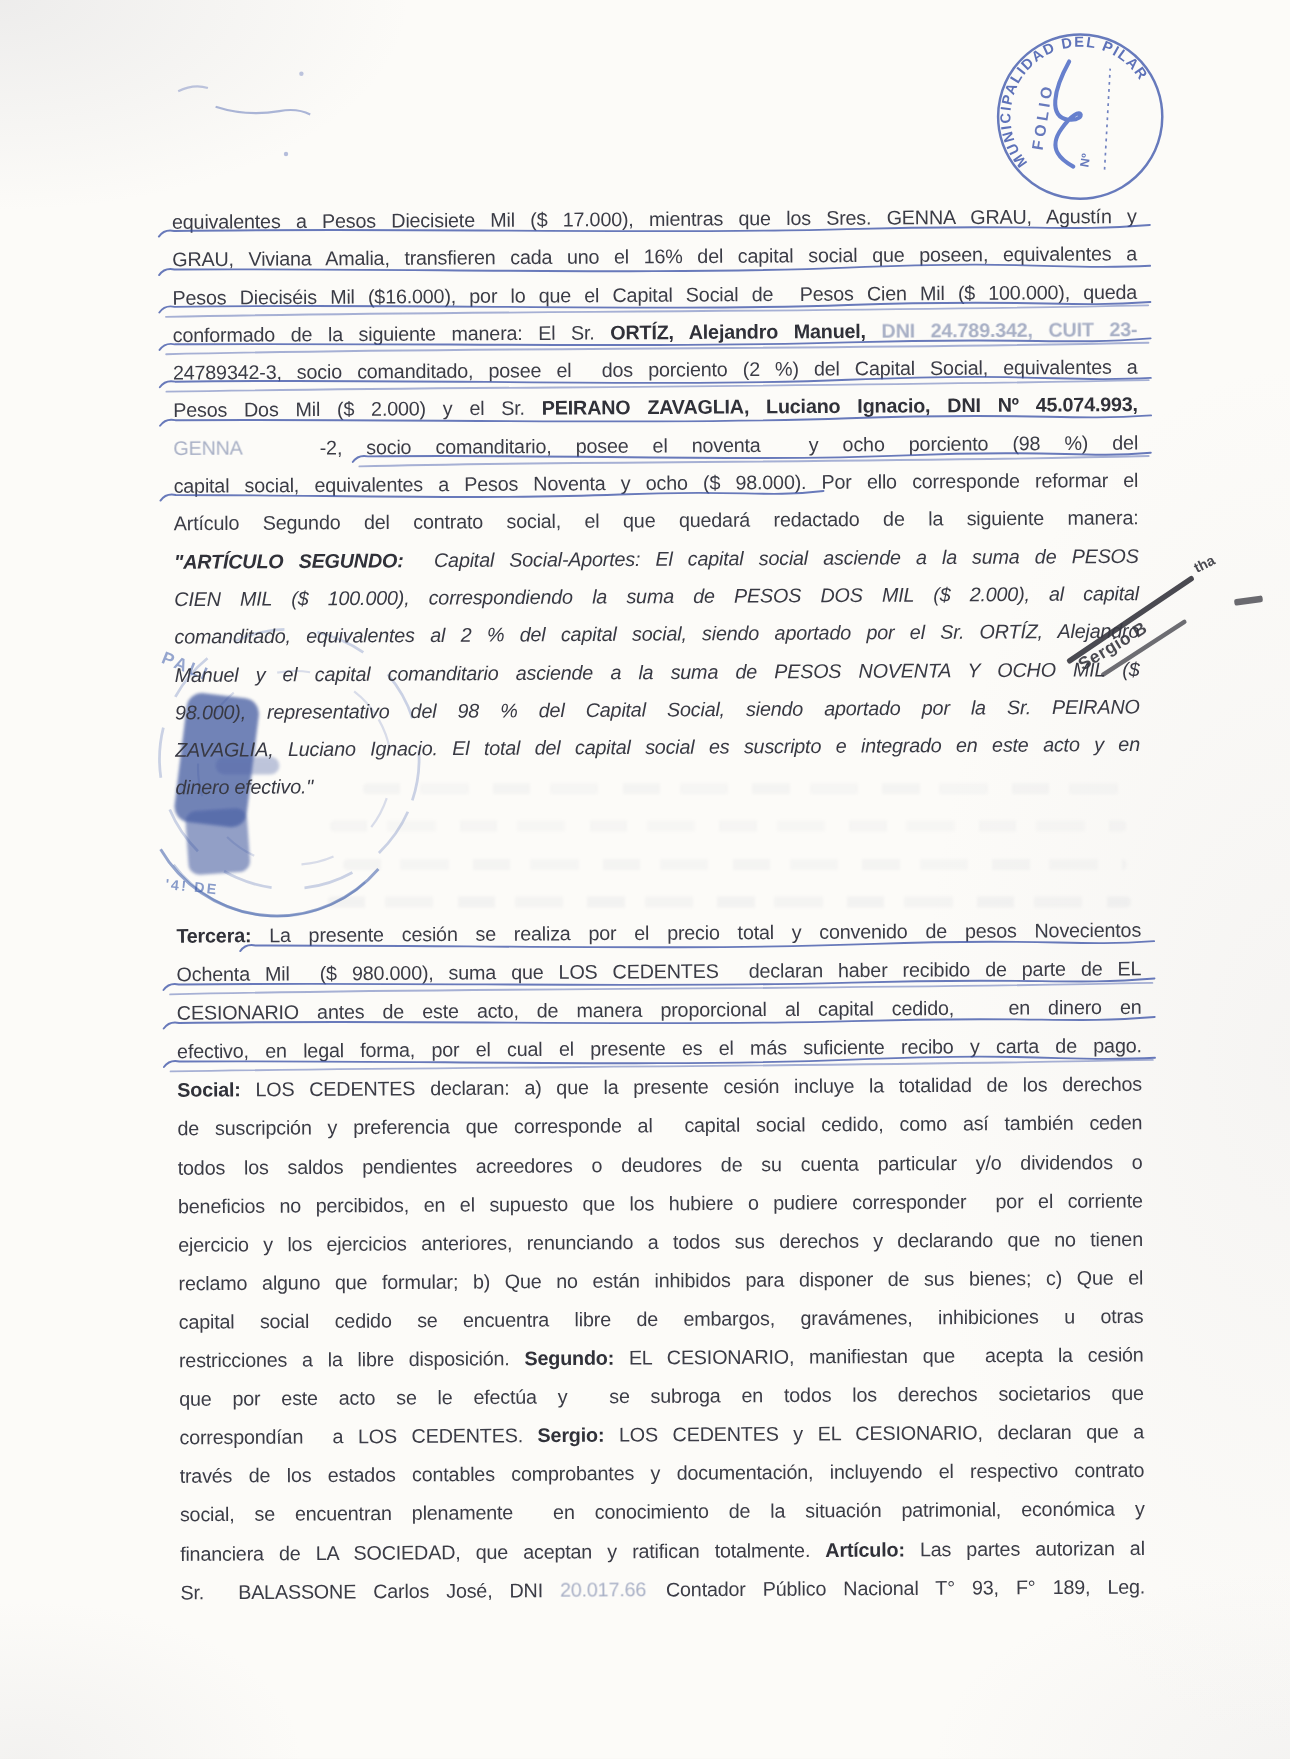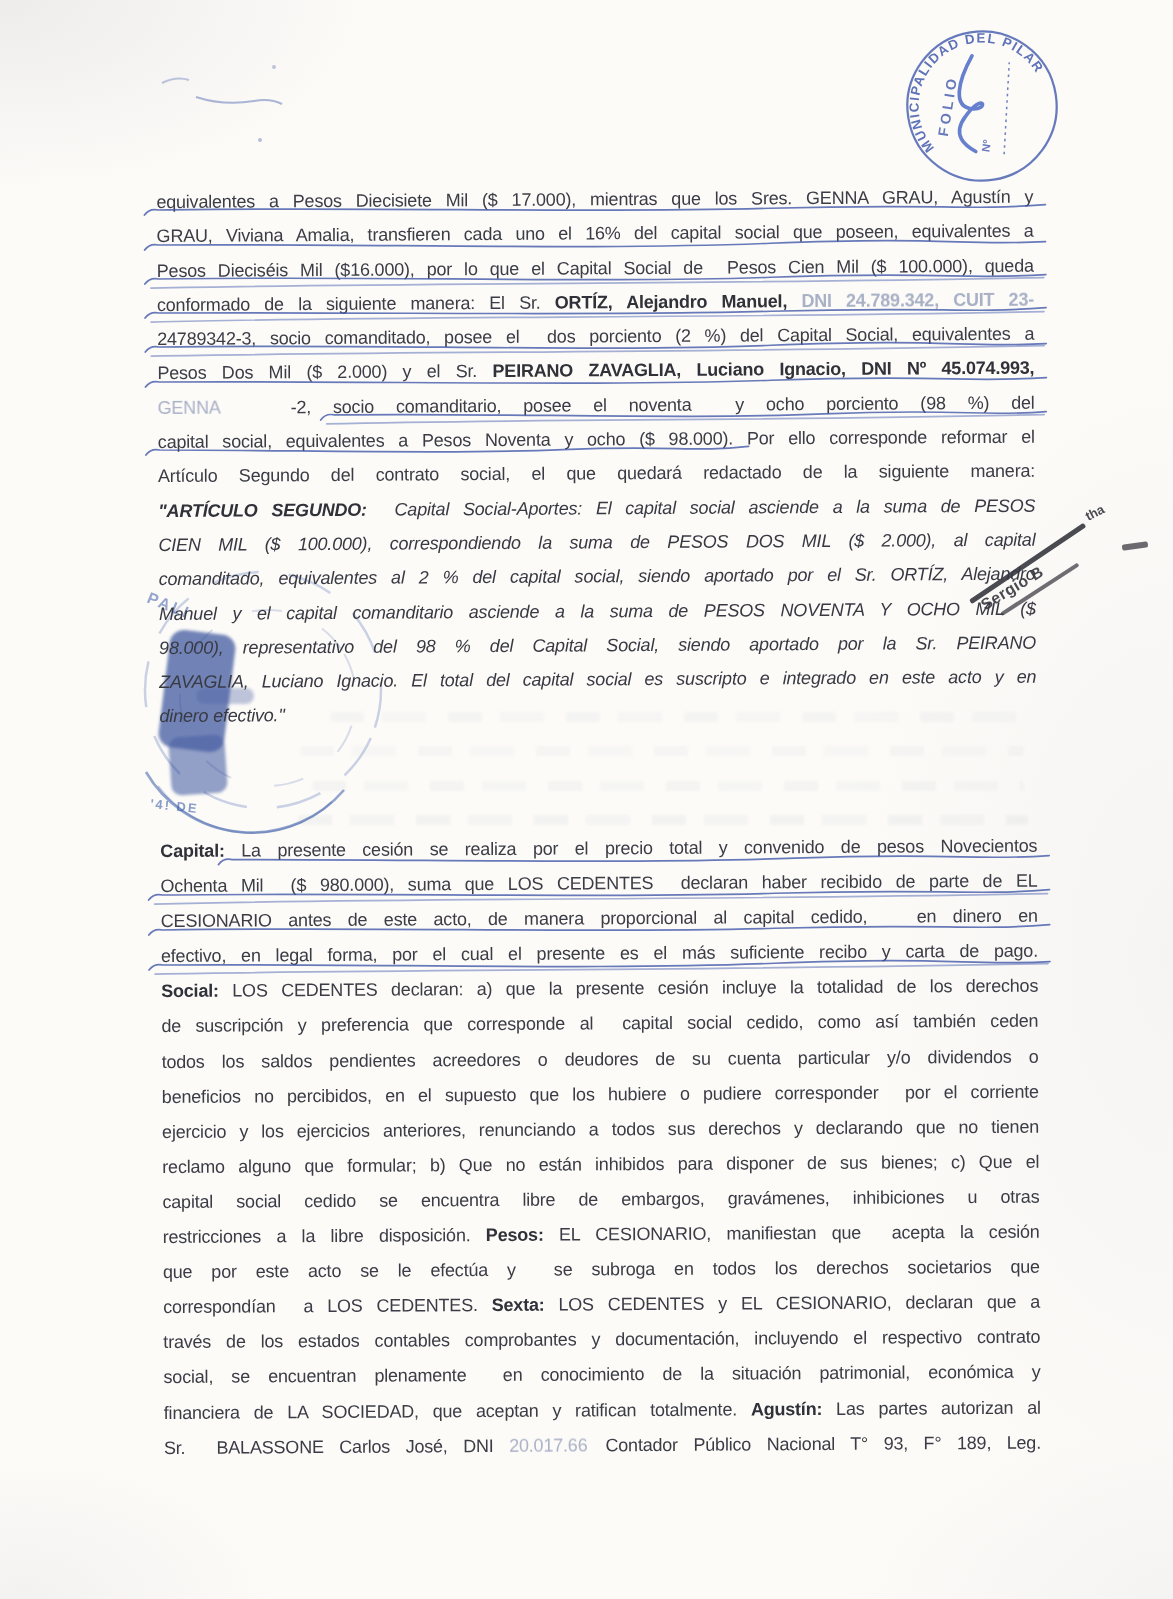--- a/index.html
+++ b/index.html
@@ -137,44 +137,44 @@
         <div class="line" style="height: 34.3px; line-height: 34.3px;"><span class="">Artículo Segundo del contrato social, el que quedará redactado de la siguiente manera:</span></div>
         <div class="line it" style="height: 34.3px; line-height: 34.3px;"><span class="b ">"ARTÍCULO SEGUNDO:</span><span class="">&nbsp; Capital Social-Aportes: El capital social asciende a la suma de PESOS</span></div>
         <div class="line it" style="height: 34.3px; line-height: 34.3px;"><span class="">CIEN MIL ($ 100.000), correspondiendo la suma de PESOS DOS MIL ($ 2.000), al capital</span></div>
         <div class="line it" style="height: 34.3px; line-height: 34.3px;"><span class="">comanditado, equivalentes al 2 % del capital social, siendo aportado por el Sr. ORTÍZ, Alejandro</span></div>
         <div class="line it" style="height: 34.3px; line-height: 34.3px;"><span class="">Manuel y el capital comanditario asciende a la suma de PESOS NOVENTA Y OCHO MIL ($</span></div>
         <div class="line it" style="height: 34.3px; line-height: 34.3px;"><span class="">98.000), representativo del 98 % del Capital Social, siendo aportado por la Sr. PEIRANO</span></div>
         <div class="line it" style="height: 34.3px; line-height: 34.3px;"><span class="">ZAVAGLIA, Luciano Ignacio. El total del capital social es suscripto e integrado en este acto y en</span></div>
         <div class="line it nj" style="height: 34.3px; line-height: 34.3px;"><span class="">dinero efectivo."</span></div>
       </div>
       <div class="para" style="top: 834px;">
-        <div class="line" style="height: 35.1px; line-height: 35.1px;"><span class="b ">Capital:</span><span class=""> La presente cesión se realiza por el precio total y convenido de pesos Novecientos</span><svg class="uline" viewBox="-14 0 836.84 18" style="left: 56.16px; width: 836.84px;">
+        <div class="line" style="height: 35.1px; line-height: 35.1px;"><span class="b ">Tercera:</span><span class=""> La presente cesión se realiza por el precio total y convenido de pesos Novecientos</span><svg class="uline" viewBox="-14 0 836.84 18" style="left: 56.16px; width: 836.84px;">
             <path d="M-12,9 q5,-7 14,-5 C 201.71,5 403.42,11 564.788,6 S 742.2928,10 818.84,5"></path>
           </svg></div>
         <div class="line" style="height: 35.1px; line-height: 35.1px;"><span class="">Ochenta Mil&nbsp; ($ 980.000), suma que LOS CEDENTES&nbsp; declaran haber recibido de parte de EL</span><svg class="uline" viewBox="-14 0 907 18" style="left: -14px; width: 907px;">
             <path d="M-12,9 q5,-7 14,-5 C 219.25,3 438.5,10 613.9,6 S 806.84,10 889,4"></path>
             <path style="opacity:.45" d="M-6,13 C 263.09999999999997,8 526.1999999999999,13 887,8"></path>
           </svg></div>
         <div class="line" style="height: 35.1px; line-height: 35.1px;"><span class="">CESIONARIO antes de este acto, de manera proporcional al capital cedido,&nbsp;&nbsp; en dinero en</span><svg class="uline" viewBox="-14 0 907 18" style="left: -14px; width: 907px;">
             <path d="M-12,9 q5,-7 14,-5 C 219.25,2 438.5,10 613.9,6 S 806.84,10 889,4"></path>
           </svg></div>
         <div class="line" style="height: 35.1px; line-height: 35.1px;"><span class="">efectivo, en legal forma, por el cual el presente es el más suficiente recibo y carta de pago.</span><svg class="uline" viewBox="-14 0 907 18" style="left: -14px; width: 907px;">
             <path d="M-12,9 q5,-7 14,-5 C 219.25,4 438.5,12 613.9,6 S 806.84,10 889,6"></path>
             <path style="opacity:.45" d="M-6,13 C 263.09999999999997,10 526.1999999999999,13 887,8"></path>
           </svg></div>
         <div class="line" style="height: 35.1px; line-height: 35.1px;"><span class="b ">Social:</span><span class=""> LOS CEDENTES declaran: a) que la presente cesión incluye la totalidad de los derechos</span></div>
         <div class="line" style="height: 35.1px; line-height: 35.1px;"><span class="">de suscripción y preferencia que corresponde al&nbsp; capital social cedido, como así también ceden</span></div>
         <div class="line" style="height: 35.1px; line-height: 35.1px;"><span class="">todos los saldos pendientes acreedores o deudores de su cuenta particular y/o dividendos o</span></div>
         <div class="line" style="height: 35.1px; line-height: 35.1px;"><span class="">beneficios no percibidos, en el supuesto que los hubiere o pudiere corresponder&nbsp; por el corriente</span></div>
         <div class="line" style="height: 35.1px; line-height: 35.1px;"><span class="">ejercicio y los ejercicios anteriores, renunciando a todos sus derechos y declarando que no tienen</span></div>
         <div class="line" style="height: 35.1px; line-height: 35.1px;"><span class="">reclamo alguno que formular; b) Que no están inhibidos para disponer de sus bienes; c) Que el</span></div>
         <div class="line" style="height: 35.1px; line-height: 35.1px;"><span class="">capital social cedido se encuentra libre de embargos, gravámenes, inhibiciones u otras</span></div>
-        <div class="line" style="height: 35.1px; line-height: 35.1px;"><span class="">restricciones a la libre disposición. </span><span class="b ">Pesos:</span><span class=""> EL CESIONARIO, manifiestan que&nbsp; acepta la cesión</span></div>
+        <div class="line" style="height: 35.1px; line-height: 35.1px;"><span class="">restricciones a la libre disposición. </span><span class="b ">Segundo:</span><span class=""> EL CESIONARIO, manifiestan que&nbsp; acepta la cesión</span></div>
         <div class="line" style="height: 35.1px; line-height: 35.1px;"><span class="">que por este acto se le efectúa y&nbsp; se subroga en todos los derechos societarios que</span></div>
-        <div class="line" style="height: 35.1px; line-height: 35.1px;"><span class="">correspondían&nbsp; a LOS CEDENTES. </span><span class="b ">Sexta:</span><span class=""> LOS CEDENTES y EL CESIONARIO, declaran que a</span></div>
+        <div class="line" style="height: 35.1px; line-height: 35.1px;"><span class="">correspondían&nbsp; a LOS CEDENTES. </span><span class="b ">Sergio:</span><span class=""> LOS CEDENTES y EL CESIONARIO, declaran que a</span></div>
         <div class="line" style="height: 35.1px; line-height: 35.1px;"><span class="">través de los estados contables comprobantes y documentación, incluyendo el respectivo contrato</span></div>
         <div class="line" style="height: 35.1px; line-height: 35.1px;"><span class="">social, se encuentran plenamente&nbsp; en conocimiento de la situación patrimonial, económica y</span></div>
-        <div class="line" style="height: 35.1px; line-height: 35.1px;"><span class="">financiera de LA SOCIEDAD, que aceptan y ratifican totalmente. </span><span class="b ">Agustín:</span><span class=""> Las partes autorizan al</span></div>
+        <div class="line" style="height: 35.1px; line-height: 35.1px;"><span class="">financiera de LA SOCIEDAD, que aceptan y ratifican totalmente. </span><span class="b ">Artículo:</span><span class=""> Las partes autorizan al</span></div>
         <div class="line" style="height: 35.1px; line-height: 35.1px;"><span class="">Sr.&nbsp; BALASSONE Carlos José, DNI </span><span class="f">20.017.66</span><span class="sp" style="width: 18px;"></span><span class="">Contador Público Nacional T° 93, F° 189, Leg.</span></div>
       </div>
     </div>
 
 </div>
 
 </body></html>

